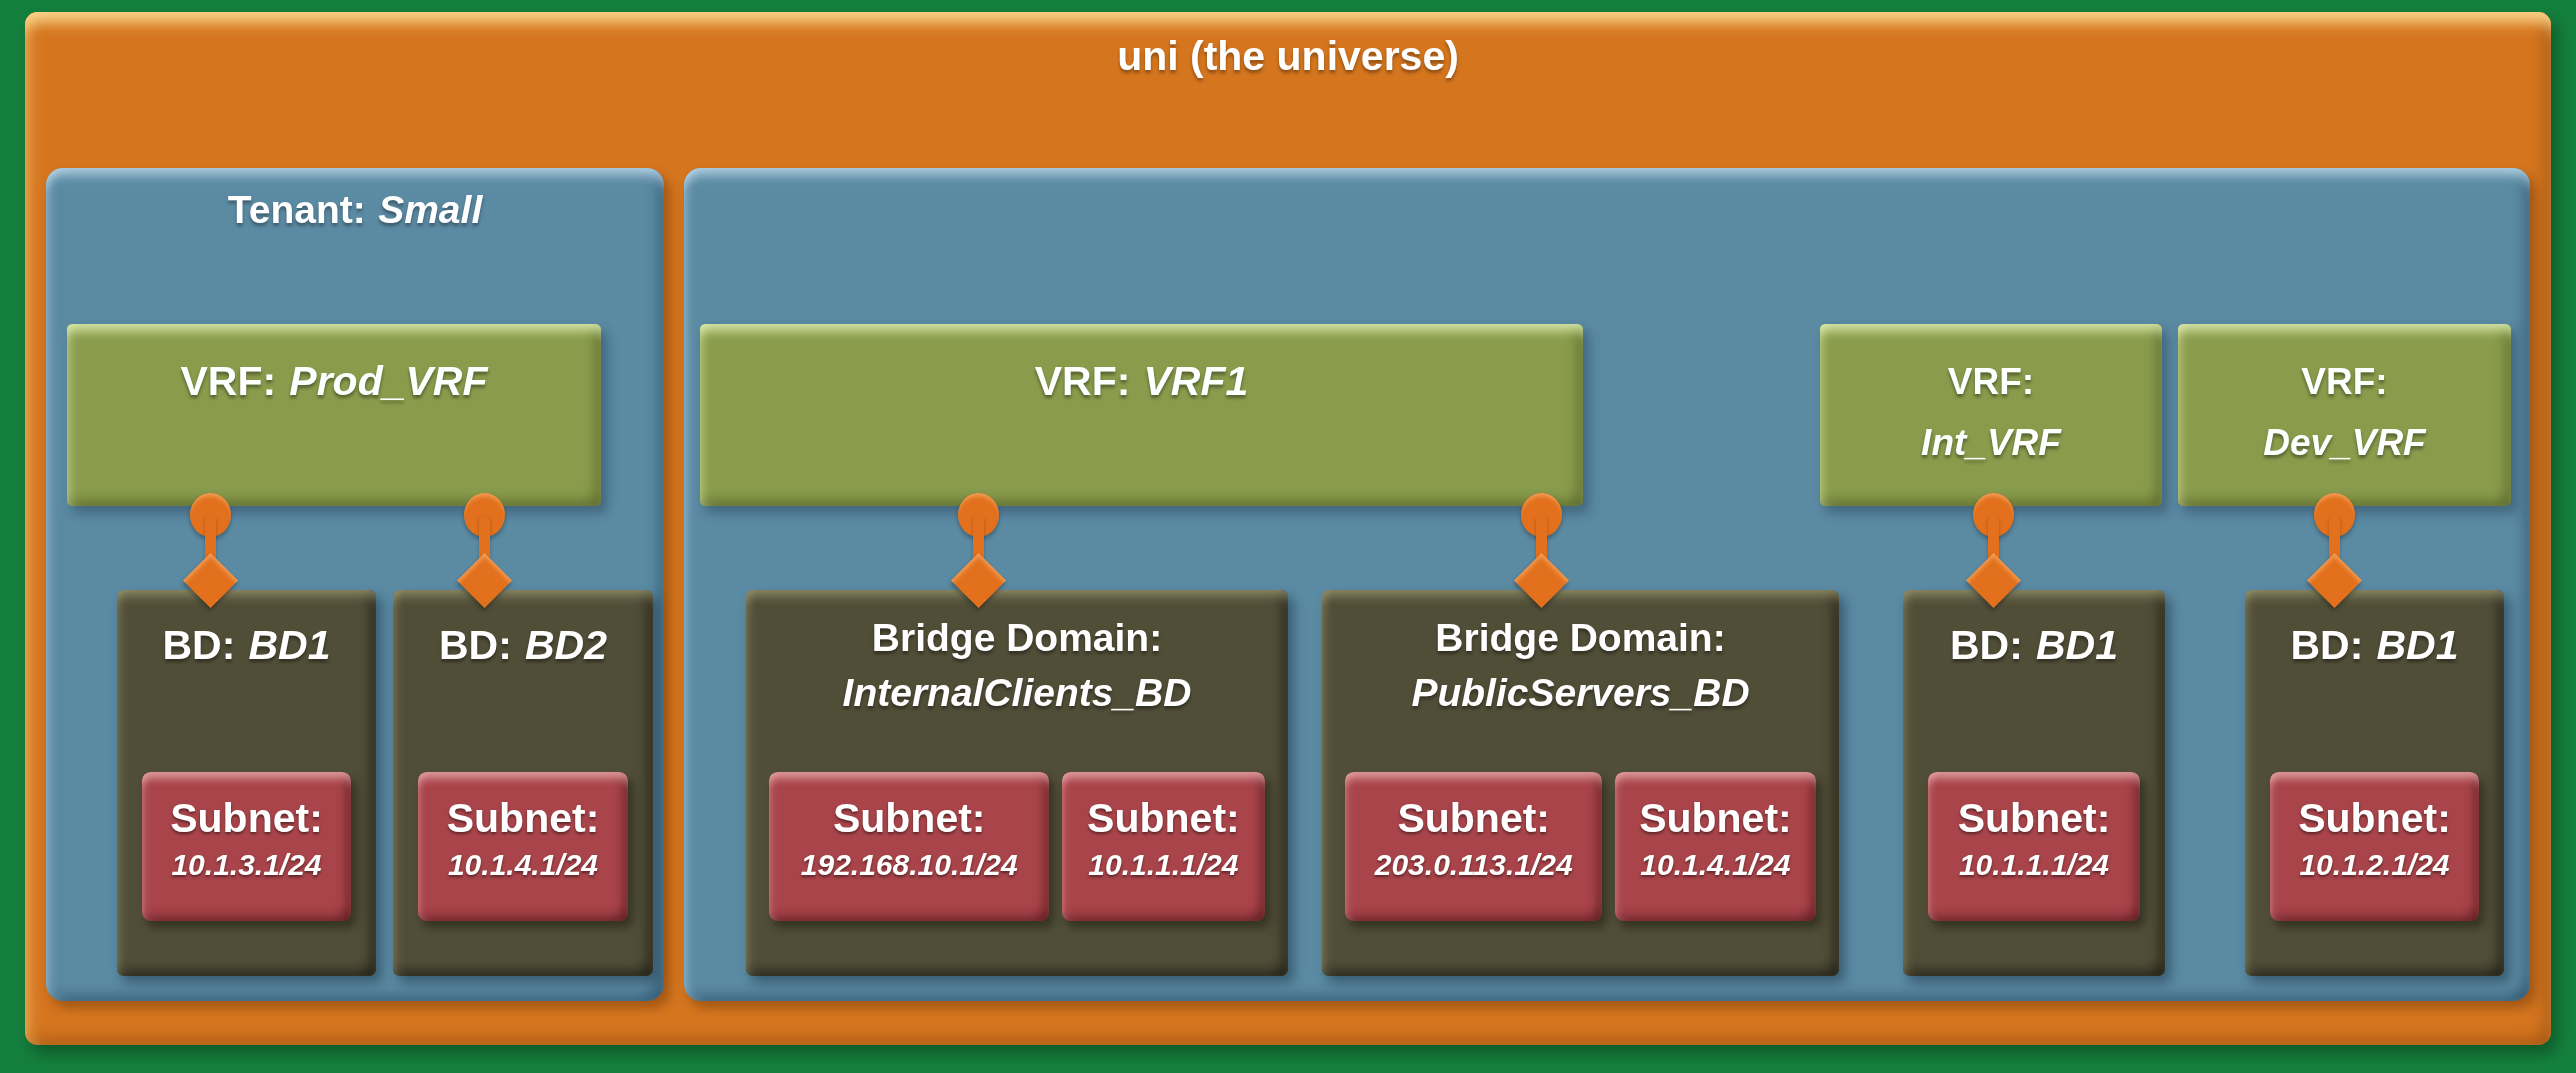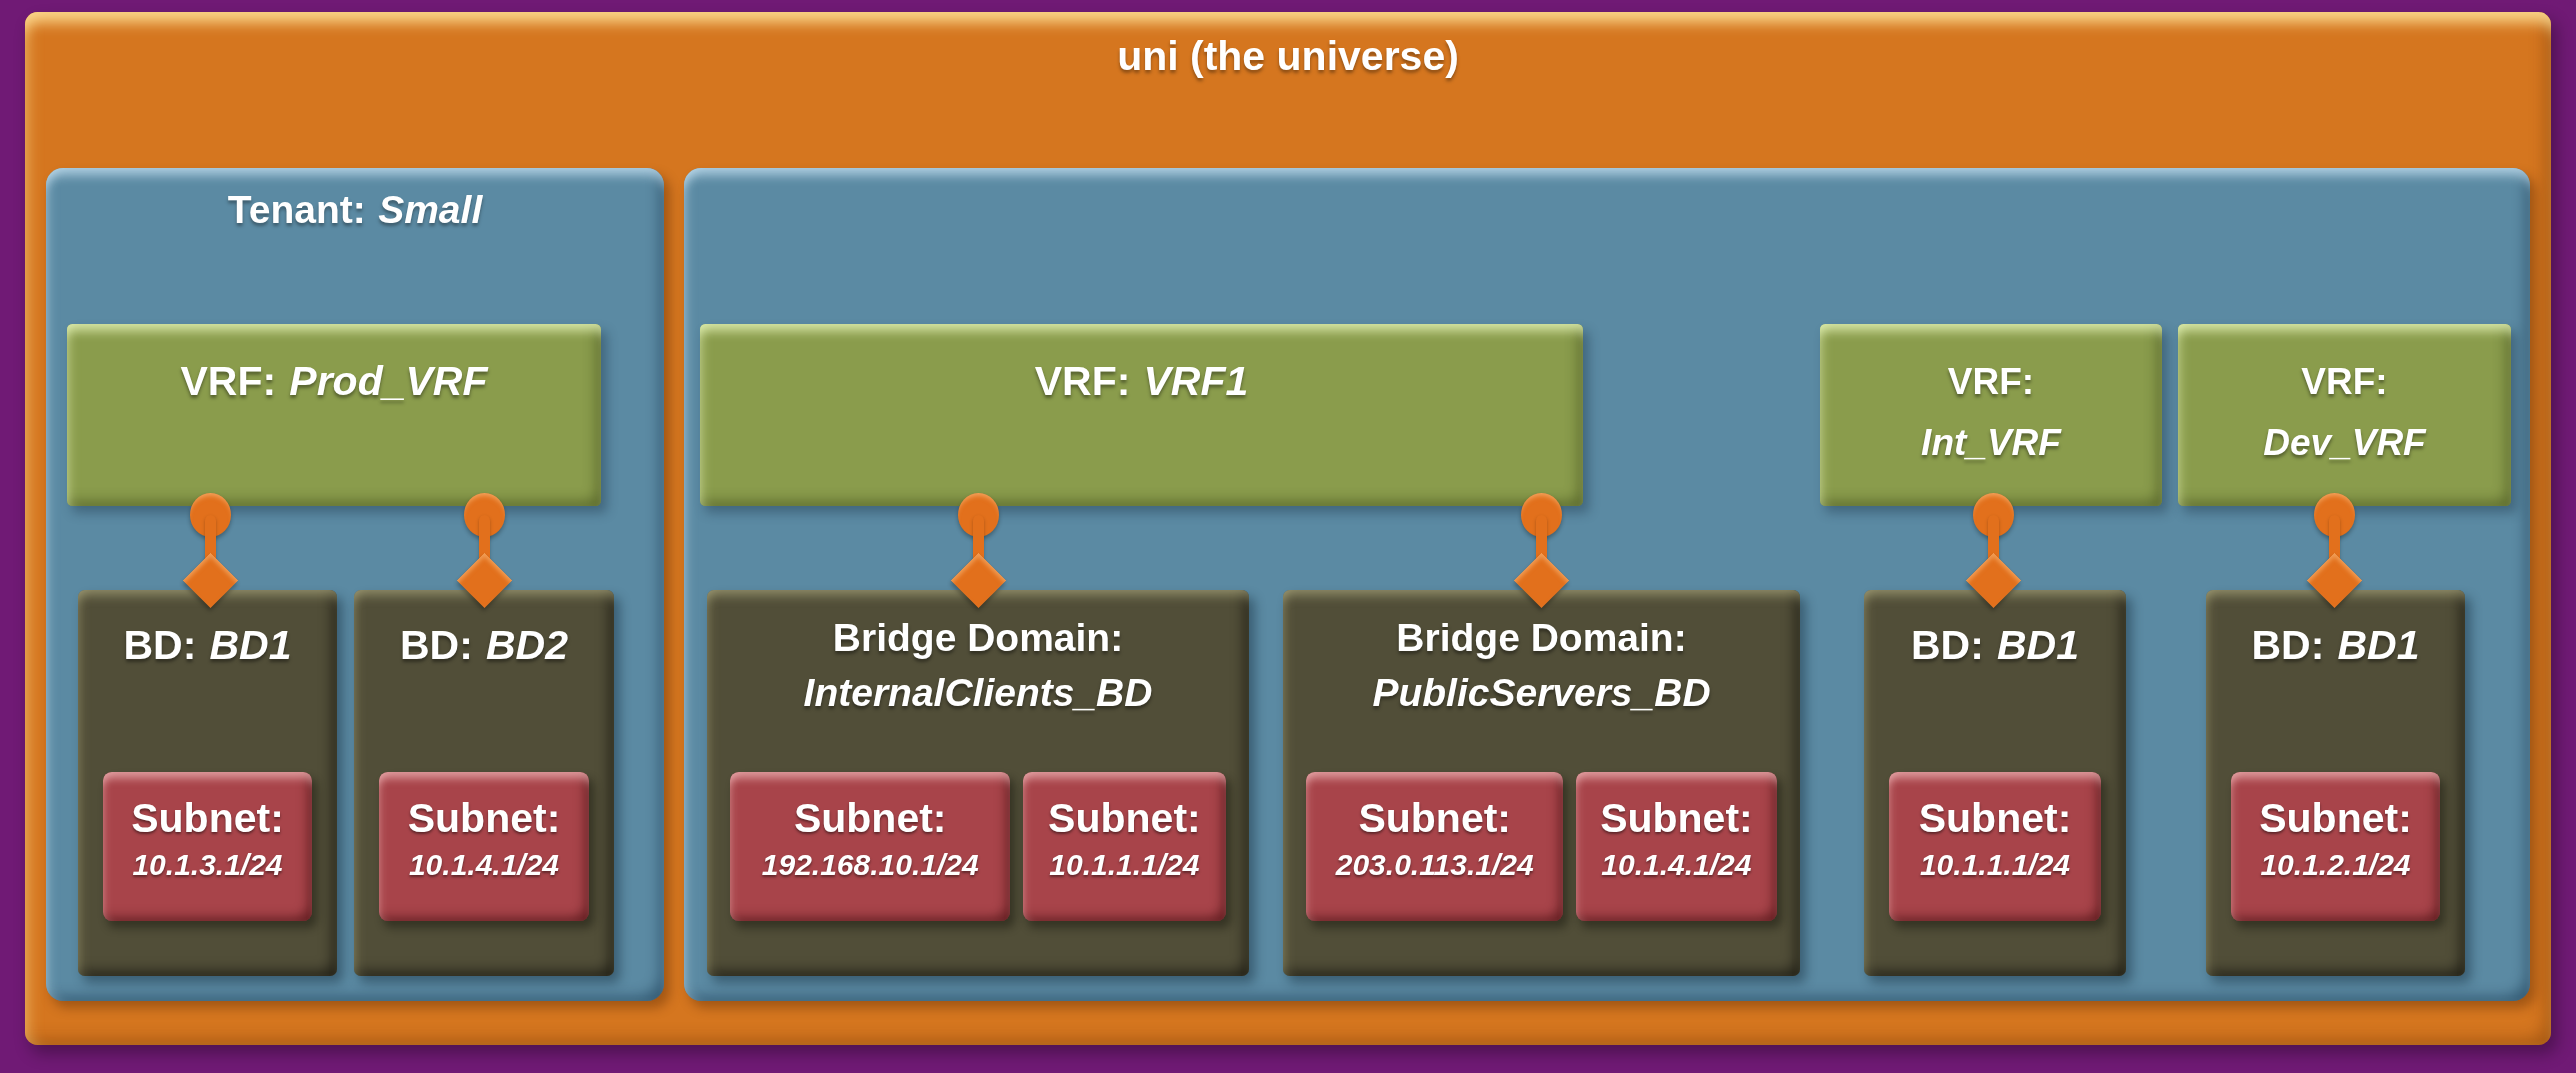--- a/index.html
+++ b/index.html
@@ -1,17 +1,17 @@
 <!DOCTYPE html>
 <html style="font-size:14px"><head>
 <meta charset="utf-8">
 <style>
   html,body{margin:0;padding:0;background:#ffffff;}
   .stage{
-    position:relative;width:2576px;height:1074px;background:#701a75;overflow:hidden;
+    position:relative;width:2576px;height:1074px;background:#15803d;overflow:hidden;
     font-family:"Liberation Sans","DejaVu Sans",sans-serif;color:#ffffff;
   }
   .uni{
     position:absolute;left:25px;top:12.4px;width:2526px;height:1033px;border-radius:12.4px;
     background:#d5761f;
     box-shadow:
       inset 0 17.7px 14px -7px rgba(255,225,150,.85),
       inset 12.4px 0 12.4px -7px rgba(255,225,150,.35),
       inset -12.4px -12.4px 16px -7px rgba(90,40,0,.35),
       5.3px 8.9px 16px rgba(0,0,0,.30);
@@ -40,20 +40,21 @@
       inset -10.6px -10.6px 12.4px -6.2px rgba(40,50,10,.45),
       5.3px 7px 10.6px rgba(20,40,60,.35);
   }
   .bd{
     position:absolute;top:422px;height:386px;border-radius:7px;background:#514e38;
     box-shadow:
       inset 0 10.6px 10.6px -5.3px rgba(190,185,140,.55),
       inset 8.9px 0 10.6px -6.2px rgba(190,185,140,.30),
       inset -10.6px -10.6px 12.4px -6.2px rgba(0,0,0,.55),
       5.3px 7px 10.6px rgba(10,30,45,.40);
+    margin-left: 39px;
   }
   .box-label{
     position:absolute;left:0;width:100%;text-align:center;font-weight:bold;
     text-shadow:0 2.7px 3.5px rgba(0,0,0,.40);white-space:nowrap;
   }
   .vrf .box-label{top:34px;font-size:41px;}
   .vrf .box-label.stack{top:26.6px;font-size:37px;line-height:1.65;white-space:normal;}
   .bd .box-label{top:32px;font-size:41px;}
   .bd .box-label.stack{top:19.5px;font-size:39px;line-height:1.42;white-space:normal;}
   .nm{font-style:italic;margin-left:.32em;}

